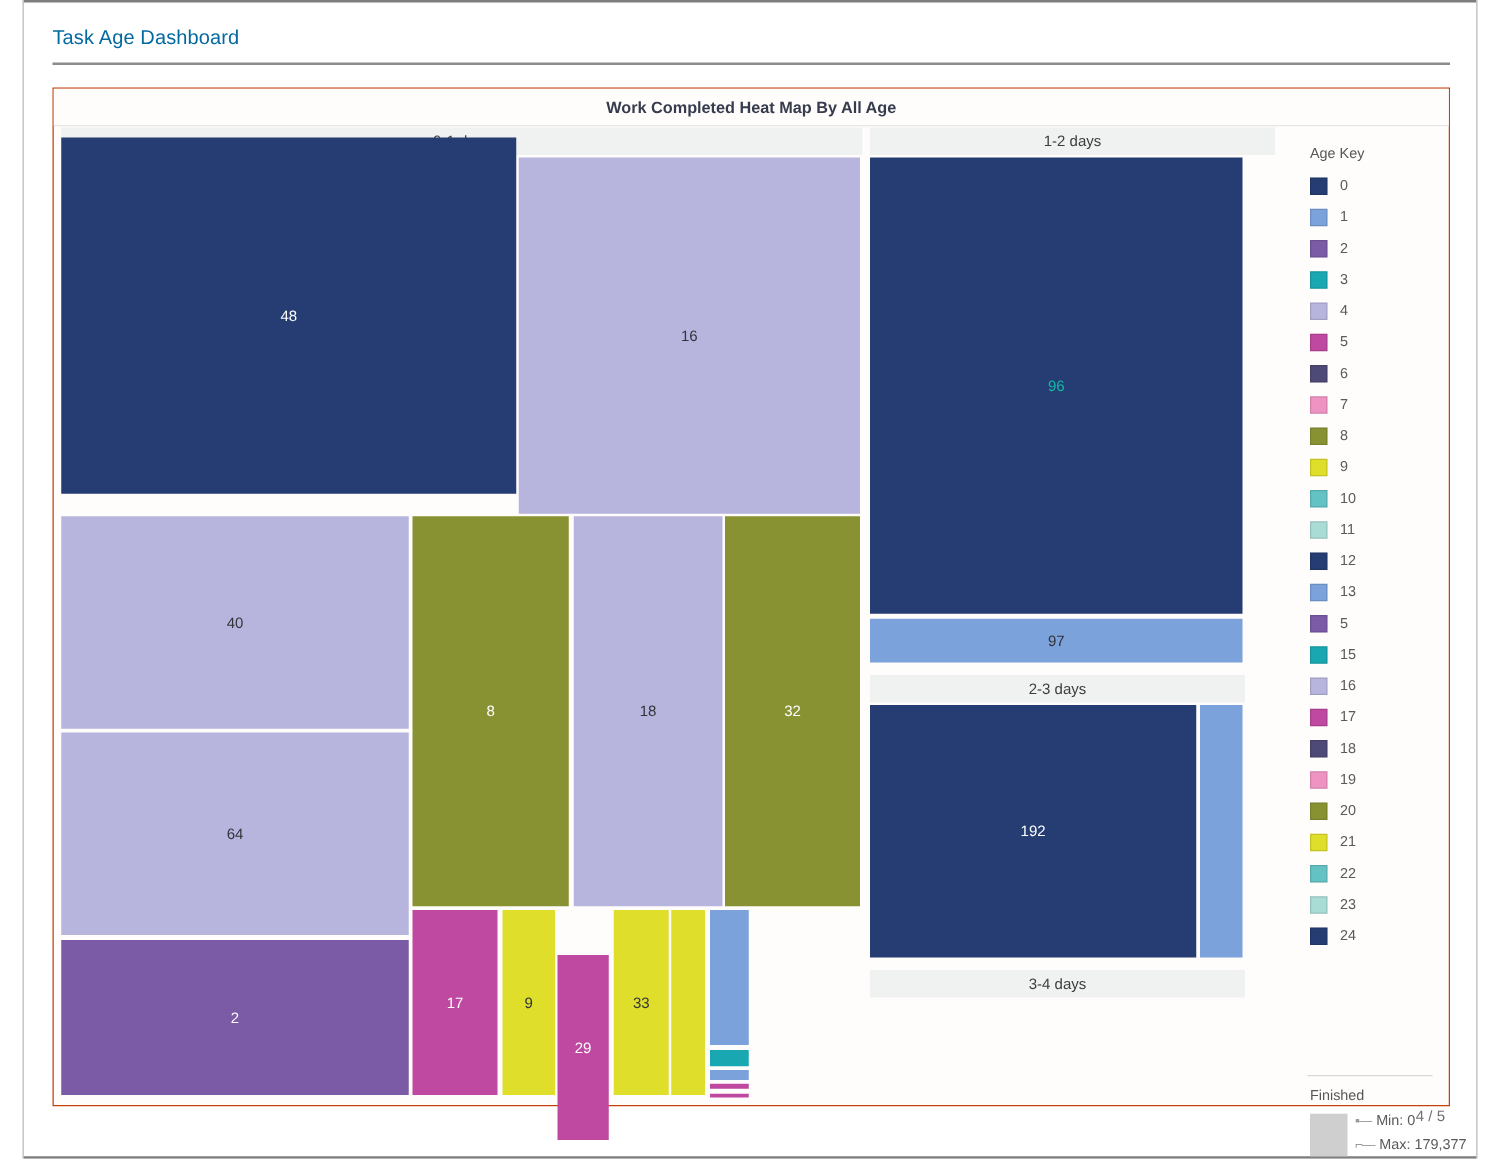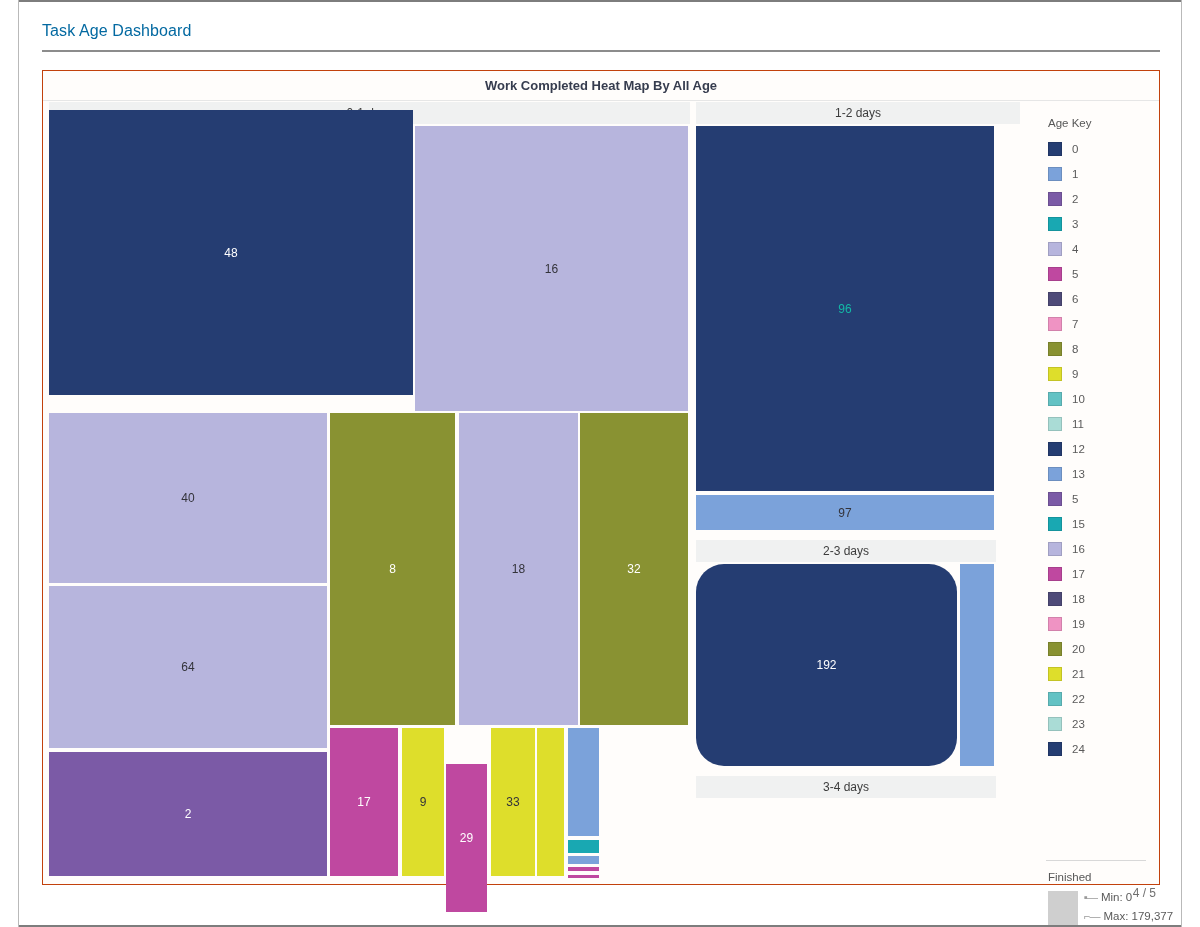--- a/index.html
+++ b/index.html
@@ -175,21 +175,21 @@
       <div class="tile" style="left: 519px; top: 765px; width: 31px; height: 4px; background: rgb(191, 72, 160); color: rgb(51, 51, 58);"></div>
       <div class="tile" style="left: 519px; top: 773px; width: 31px; height: 3px; background: rgb(191, 72, 160); color: rgb(51, 51, 58);"></div>
       <div class="grp-header" style="left: 647px; top: 0px; width: 324px;">1-2 days</div>
       <div class="tile" style="left: 647px; top: 24px; width: 298px; height: 365px; background: rgb(37, 61, 114); color: #14b8a6;">
         <span class="lbl">96</span>
       </div>
       <div class="tile" style="left: 647px; top: 393px; width: 298px; height: 35px; background: rgb(123, 162, 218); color: rgb(51, 51, 58);">
         <span class="lbl">97</span>
       </div>
       <div class="grp-header" style="left: 647px; top: 438px; width: 300px;">2-3 days</div>
-      <div class="tile" style="left: 647px; top: 462px; width: 261px; height: 202px; background: rgb(37, 61, 114); color: rgb(255, 255, 255); border-radius: 28px;">
+      <div class="tile" style="left: 647px; top: 462px; width: 261px; height: 202px; background: rgb(37, 61, 114); color: rgb(255, 255, 255);">
         <span class="lbl">192</span>
       </div>
       <div class="tile" style="left: 911px; top: 462px; width: 34px; height: 202px; background: rgb(123, 162, 218); color: rgb(51, 51, 58);"></div>
       <div class="grp-header" style="left: 647px; top: 674px; width: 300px;">3-4 days</div>
     </div>
 
   <div id="legend">
     <div id="legend-title">Age Key</div>
     <div id="legend-rows">
         <div class="legend-row">

